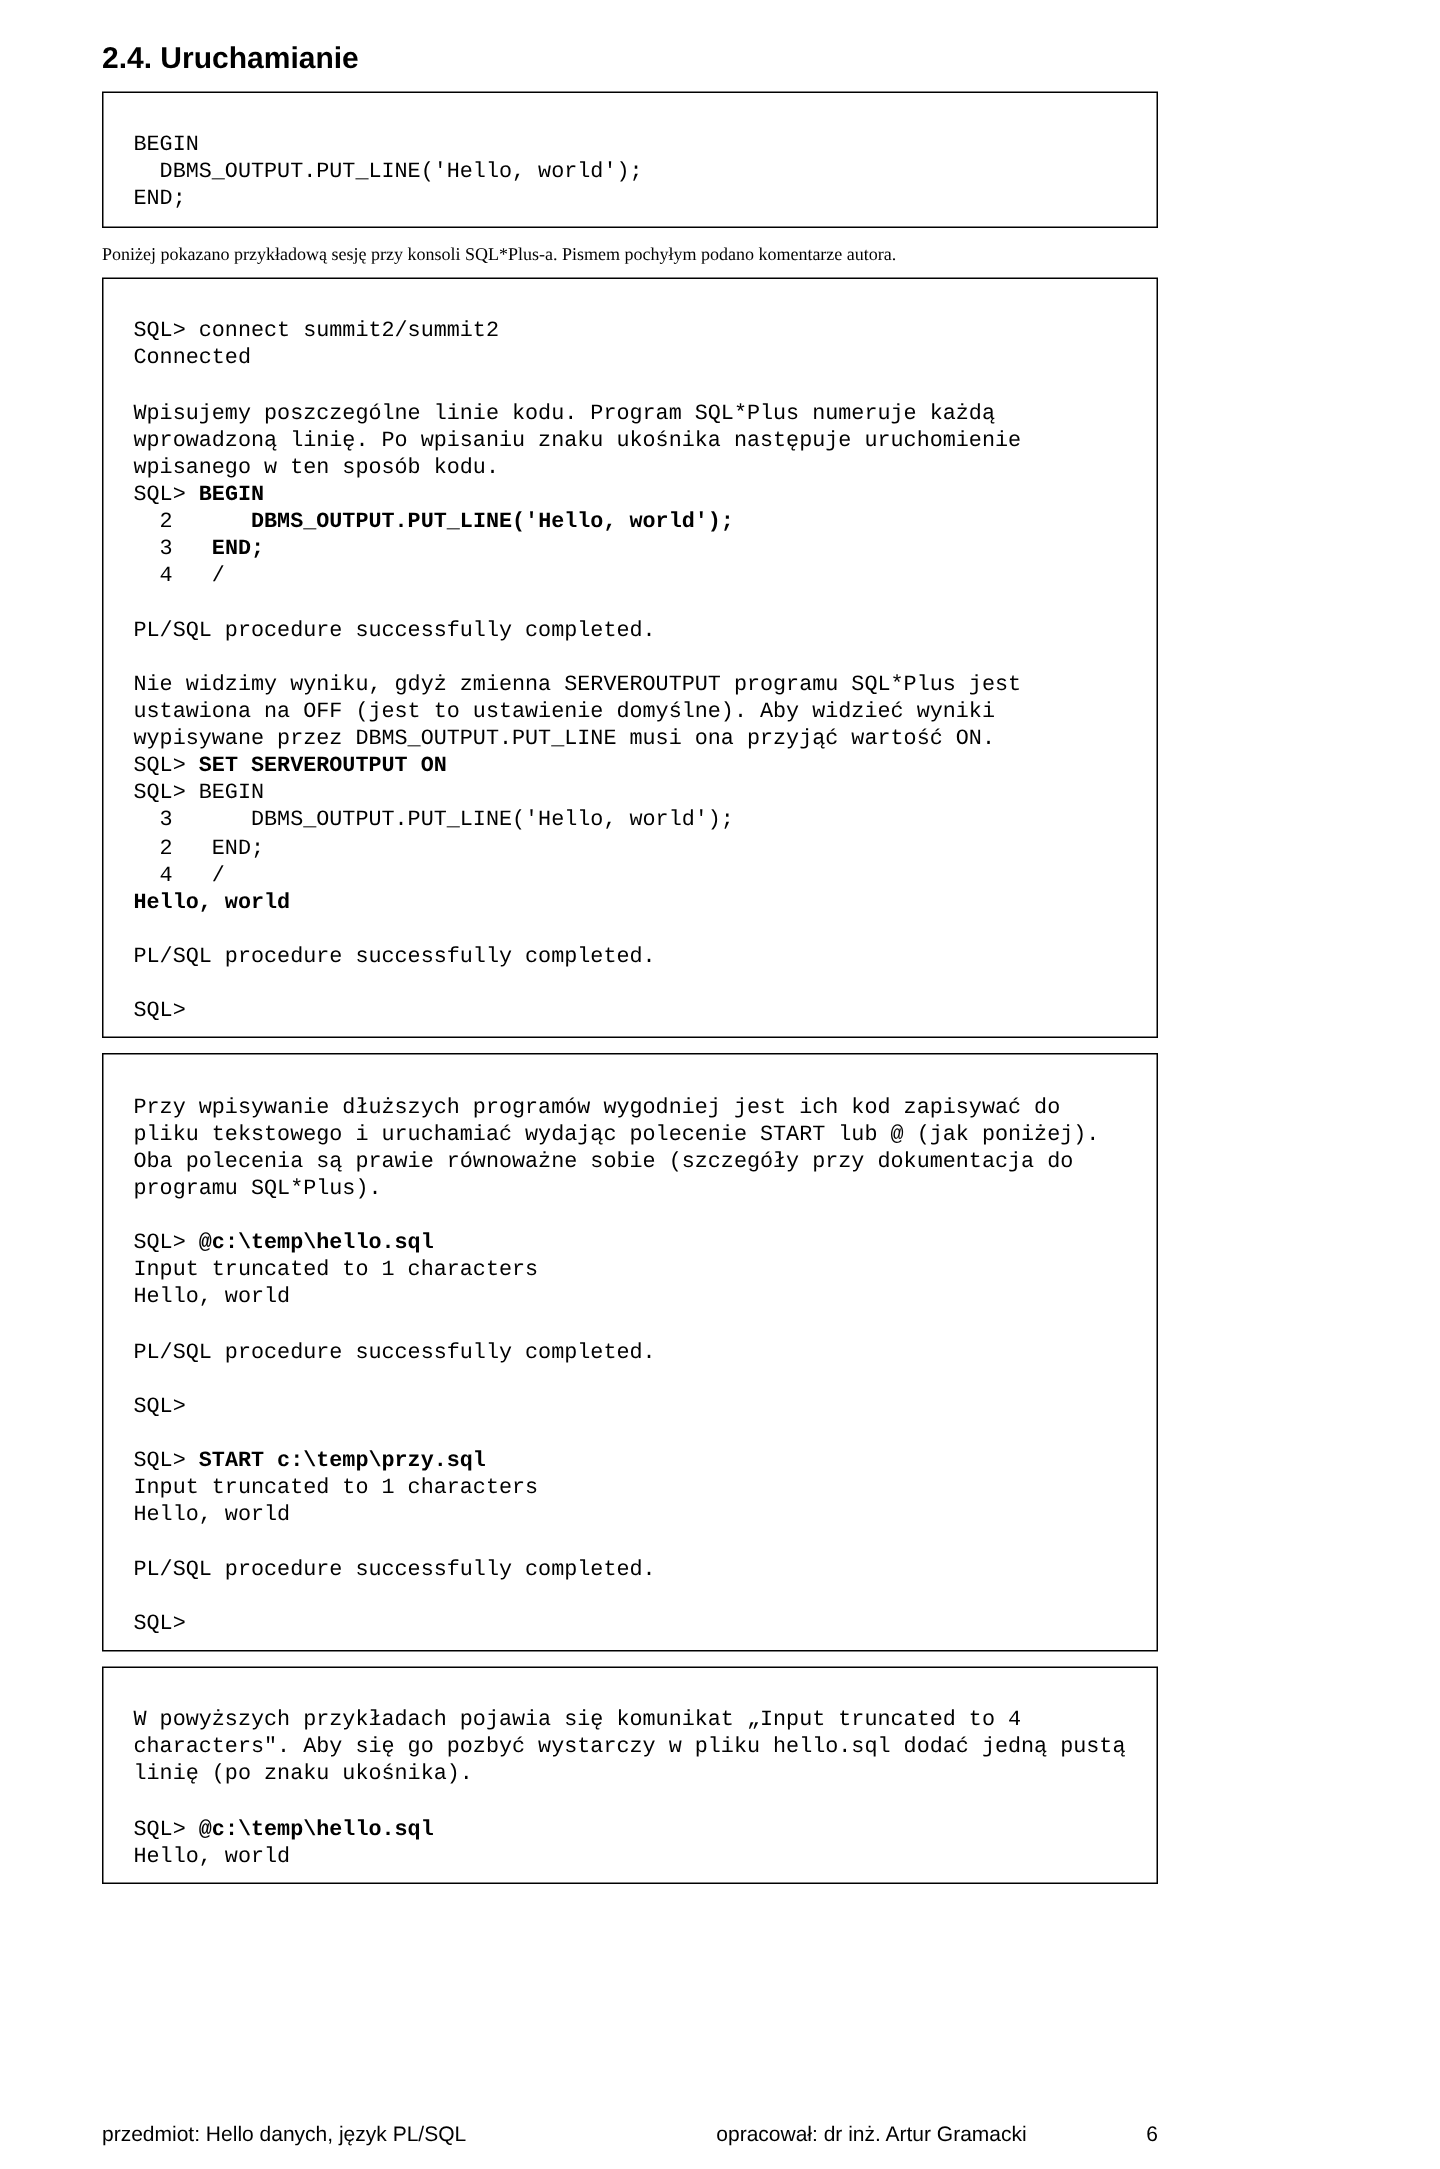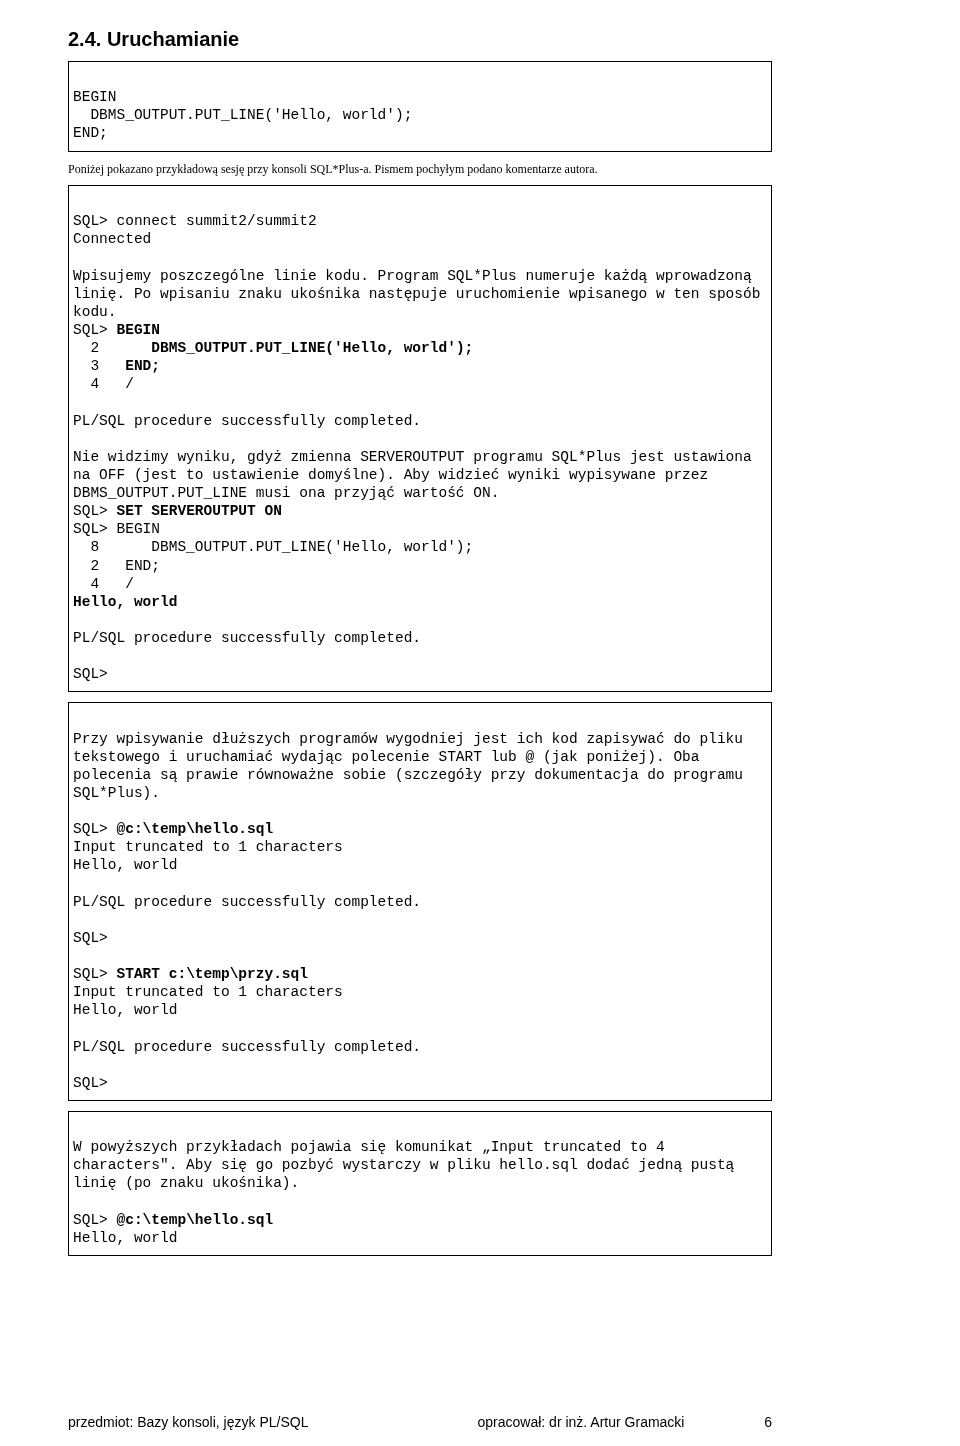--- a/index.html
+++ b/index.html
@@ -17,21 +17,21 @@
     position: relative;
   }
   h2.section {
     font-family: Arial, Helvetica, sans-serif;
     font-weight: bold;
     font-size: 20px;
     margin: 0 0 10px 0;
   }
   .codebox {
     border: 1px solid #000;
-    padding: 8px 4px;
+    padding: 8px 20px;
     margin: 8px 0 10px 0;
     font-family: "Courier New", Courier, monospace;
     font-size: 14.5px;
     line-height: 1.25;
     white-space: pre-wrap;
   }
   .codebox .italic { }
   .codebox .bold { font-weight: bold; }
   .para {
     font-size: 12px;
@@ -73,21 +73,21 @@
 <span><span>SQL&gt; </span><span class="bold">BEGIN</span></span>
 <span><span>  2      </span><span class="bold">DBMS_OUTPUT.PUT_LINE('Hello, world');</span></span>
 <span><span>  3   </span><span class="bold">END;</span></span>
 <span>  4   /</span>
 
 <span>PL/SQL procedure successfully completed.</span>
 
 <span class="italic">Nie widzimy wyniku, gdyż zmienna SERVEROUTPUT programu SQL*Plus jest ustawiona na OFF (jest to ustawienie domyślne). Aby widzieć wyniki wypisywane przez DBMS_OUTPUT.PUT_LINE musi ona przyjąć wartość ON.</span>
 <span><span>SQL&gt; </span><span class="bold">SET SERVEROUTPUT ON</span></span>
 <span>SQL&gt; BEGIN</span>
-<span>  8      DBMS_OUTPUT.PUT_LINE('Hello, world');</span>
+<span>  3      DBMS_OUTPUT.PUT_LINE('Hello, world');</span>
 <span>  2   END;</span>
 <span>  4   /</span>
 <span class="bold">Hello, world</span>
 
 <span>PL/SQL procedure successfully completed.</span>
 
 <span>SQL&gt;</span></div>
 
   <div class="codebox">
 <span class="italic">Przy wpisywanie dłuższych programów wygodniej jest ich kod zapisywać do pliku tekstowego i uruchamiać wydając polecenie START lub @ (jak poniżej). Oba polecenia są prawie równoważne sobie (szczegóły przy dokumentacja do programu SQL*Plus).</span>
@@ -108,18 +108,18 @@
 
 <span>SQL&gt;</span></div>
 
   <div class="codebox">
 <span class="italic">W powyższych przykładach pojawia się komunikat „Input truncated to 4 characters". Aby się go pozbyć wystarczy w pliku hello.sql dodać jedną pustą linię (po znaku ukośnika).</span>
 
 <span><span>SQL&gt; </span><span class="bold">@c:\temp\hello.sql</span></span>
 <span>Hello, world</span></div>
 
   <div class="footer">
-    <div class="left">przedmiot: Bazy konsoli, język PL/SQL</div>
+    <div class="left">przedmiot: Hello danych, język PL/SQL</div>
     <div class="mid">opracował: dr inż. Artur Gramacki</div>
     <div class="right">6</div>
   </div>
 
 </div>
 
 </body></html>

